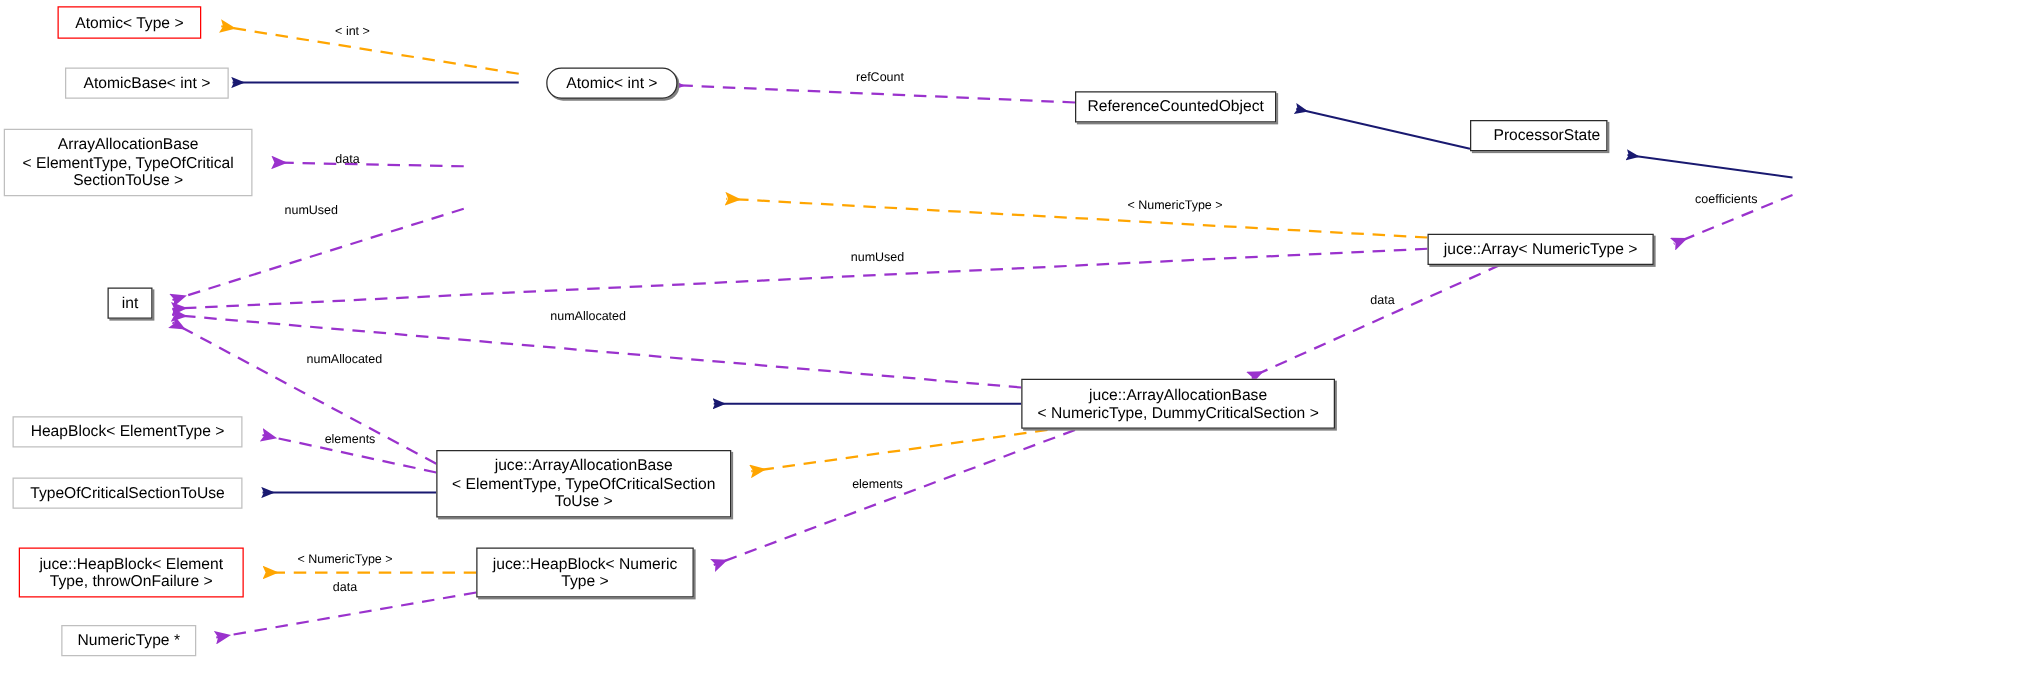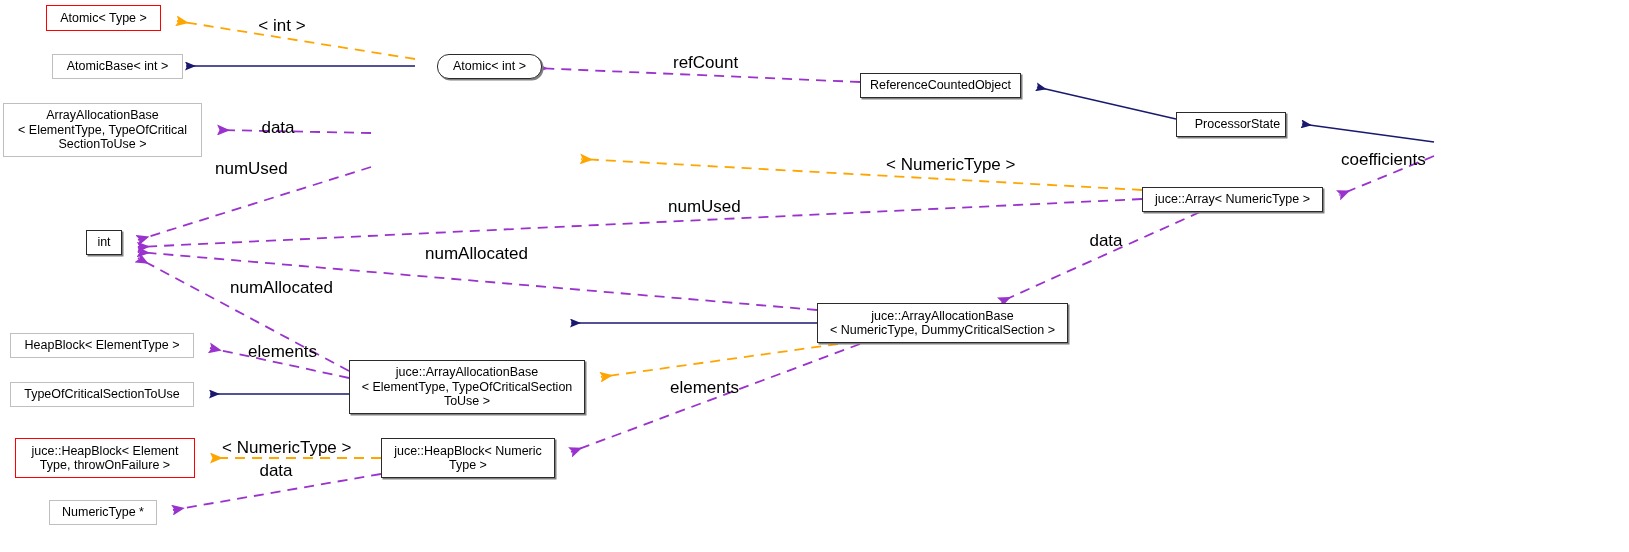--- a/index.html
+++ b/index.html
@@ -7,21 +7,21 @@
        font-family:"Liberation Sans","DejaVu Sans",sans-serif;}
   #diagram{position:relative;width:1629px;height:532px;background:#fff;}
   svg.edges{position:absolute;left:0;top:0;width:1629px;height:552px;}
   .node{position:absolute;box-sizing:border-box;display:flex;align-items:center;
         justify-content:center;text-align:center;background:#ffffff;
         font-size:12.5px;color:#000;line-height:14.5px;white-space:pre;}
   .node.gray-border{border:1px solid #bfbfbf;}
   .node.black-border{border:1px solid #2b2b2b;box-shadow:1.5px 1.5px 0 0 #808080;}
   .node.red-border{border:1px solid #ff0000;}
   .node.highlight{background:#c0c0c0;border:1px solid #2b2b2b;box-shadow:1.5px 1.5px 0 0 #808080;}
-  .edge-label{position:absolute;font-size:17px;color:#000;white-space:pre;
+  .edge-label{position:absolute;font-size:10px;color:#000;white-space:pre;
               line-height:14.5px;text-align:center;background:transparent;}
 </style>
 </head>
 <body>
 
 <div id="diagram">
 
   <svg class="edges" viewBox="0 0 1629 552" xmlns="http://www.w3.org/2000/svg">
     <defs>
       <marker id="arrow-navy" markerWidth="11" markerHeight="9" refX="10" refY="4.5" orient="auto" markerUnits="userSpaceOnUse">
@@ -65,21 +65,21 @@
     </g>
   </svg>
 
   <div class="node red-border" style="left:46px;top:5px;width:115px;height:26px;">Atomic&lt; Type &gt;</div>
   <div class="node gray-border" style="left:52px;top:54px;width:131px;height:25px;">AtomicBase&lt; int &gt;</div>
   <div class="node gray-border" style="left:3px;top:103px;width:199px;height:54px;">ArrayAllocationBase
 &lt; ElementType, TypeOfCritical
 SectionToUse &gt;</div>
   <div class="node black-border" style="left:437px;top:54px;width:105px;height:25px;border-radius:12px;">Atomic&lt; int &gt;</div>
   <div class="node black-border" style="left:860px;top:73px;width:161px;height:25px;">ReferenceCountedObject</div>
-  <div class="node black-border" style="left:1176px;top:112px;width:110px;height:25px;padding-left:13px;">ProcessorState</div>
+  <div class="node black-border" style="left:1176px;top:96px;width:110px;height:25px;padding-left:13px;">ProcessorState</div>
   <div class="node black-border" style="left:86px;top:230px;width:36px;height:25px;">int</div>
   <div class="node black-border" style="left:1142px;top:187px;width:181px;height:25px;">juce::Array&lt; NumericType &gt;</div>
   <div class="node black-border" style="left:817px;top:303px;width:251px;height:40px;">juce::ArrayAllocationBase
 &lt; NumericType, DummyCriticalSection &gt;</div>
   <div class="node gray-border" style="left:10px;top:333px;width:184px;height:25px;">HeapBlock&lt; ElementType &gt;</div>
   <div class="node gray-border" style="left:10px;top:382px;width:184px;height:25px;">TypeOfCriticalSectionToUse</div>
   <div class="node black-border" style="left:349px;top:360px;width:236px;height:54px;">juce::ArrayAllocationBase
 &lt; ElementType, TypeOfCriticalSection
 ToUse &gt;</div>
   <div class="node red-border" style="left:15px;top:438px;width:180px;height:40px;">juce::HeapBlock&lt; Element

